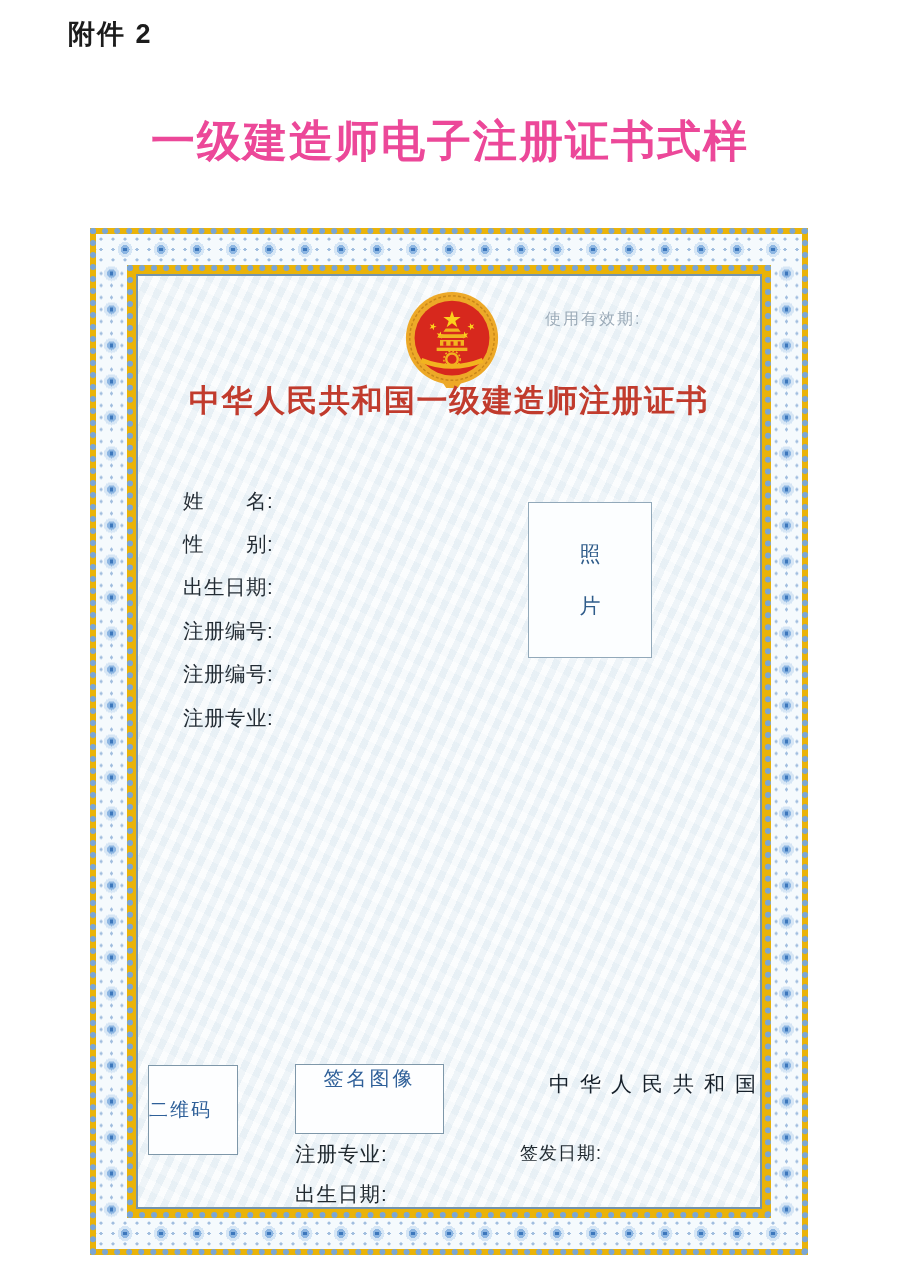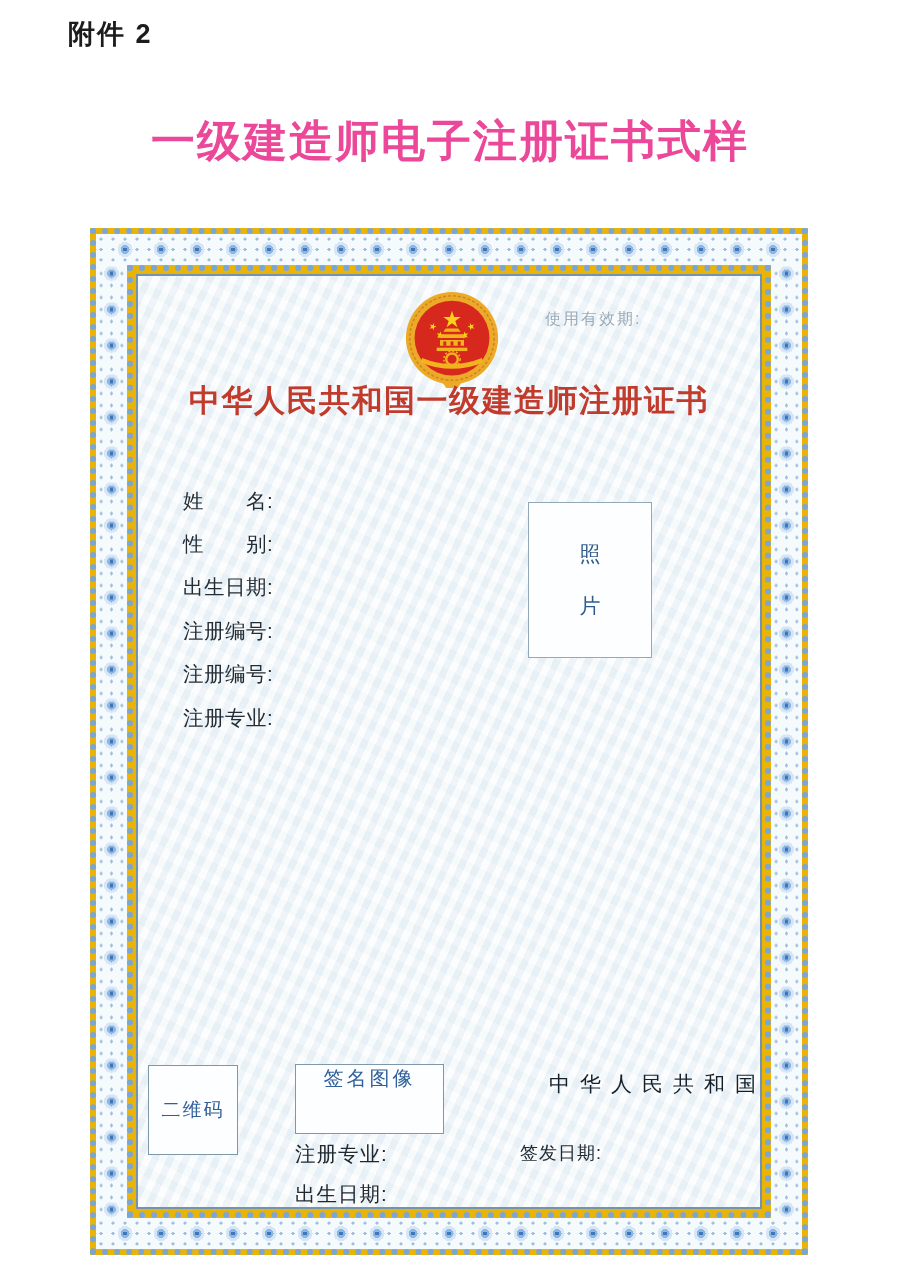--- a/index.html
+++ b/index.html
@@ -79,21 +79,21 @@
     position:absolute; left:390px; top:226px; width:124px; height:156px;
     border:1.5px solid #92a9ba; background:#fcfeff;
     display:flex; flex-direction:column; align-items:center; justify-content:center;
     gap:24px;
   }
   .photo-box span { font-size:21px; color:#2f5c8a; }
 
   .qr-box {
     position:absolute; left:10px; top:789px; width:90px; height:90px;
     border:1.5px solid #7e97a9; background:#fdfeff;
-    display:flex; align-items:center; justify-content:center;
+    display:flex; align-items:center; 
   }
   .qr-box span { font-size:19px; color:#2f6099; letter-spacing:2px; }
   .qr-note {
     position:absolute; left:8px; top:882px;
     font-size:13.5px; line-height:26px; color:#5d7181; letter-spacing:0.5px;
   }
 
   .sig-box {
     position:absolute; left:157px; top:788px; width:149px; height:70px;
     border:1.5px solid #7e97a9; background:#fdfeff;

